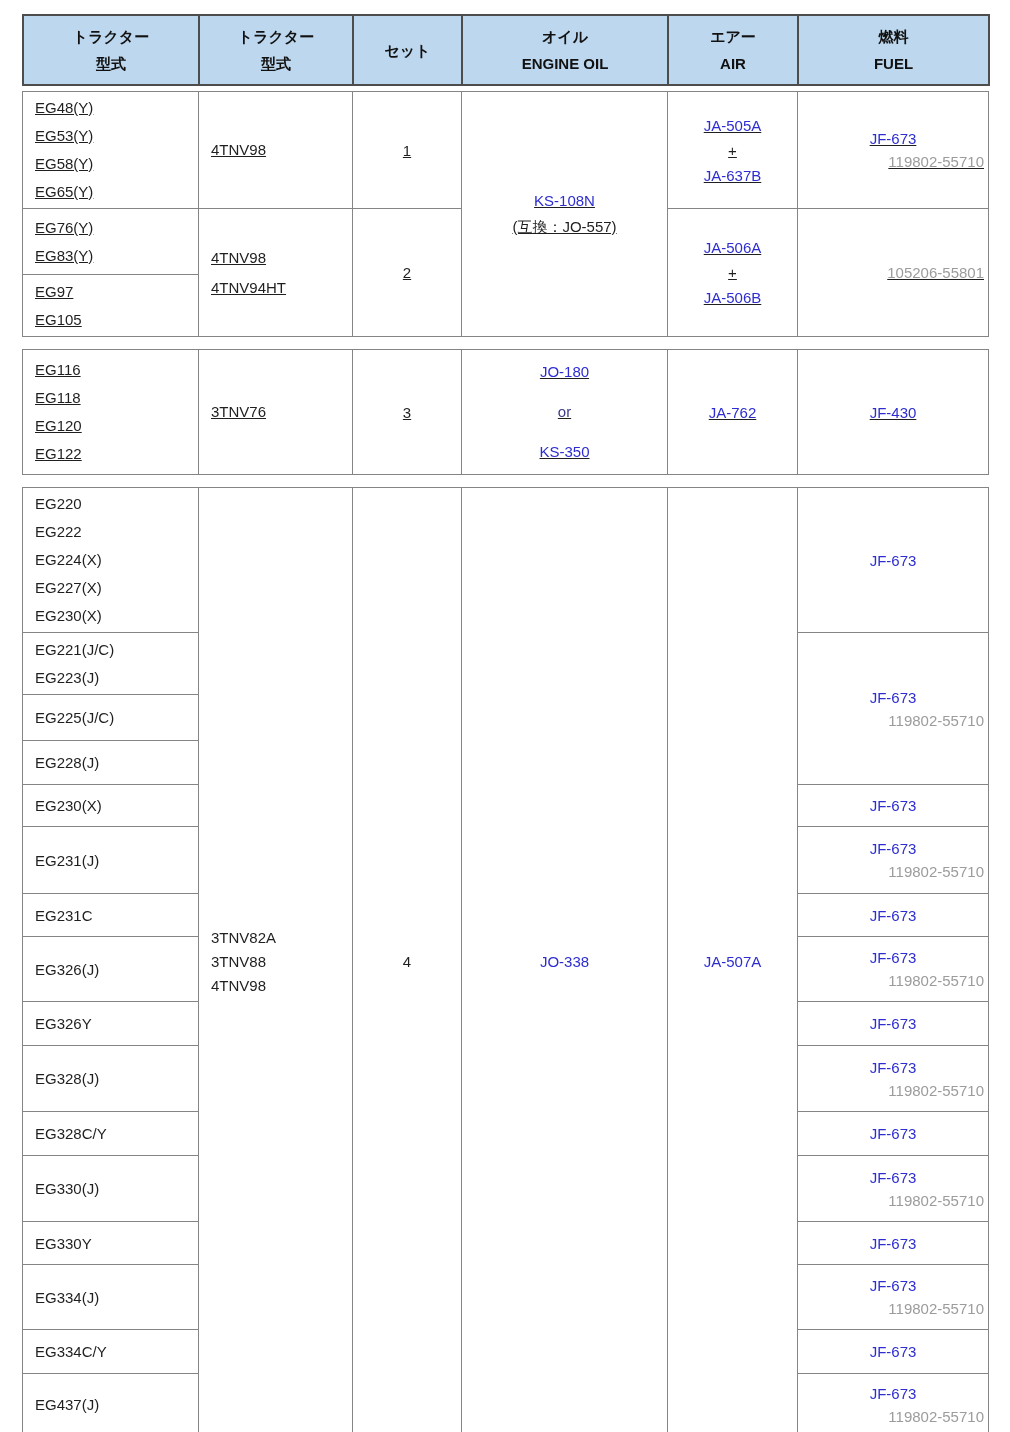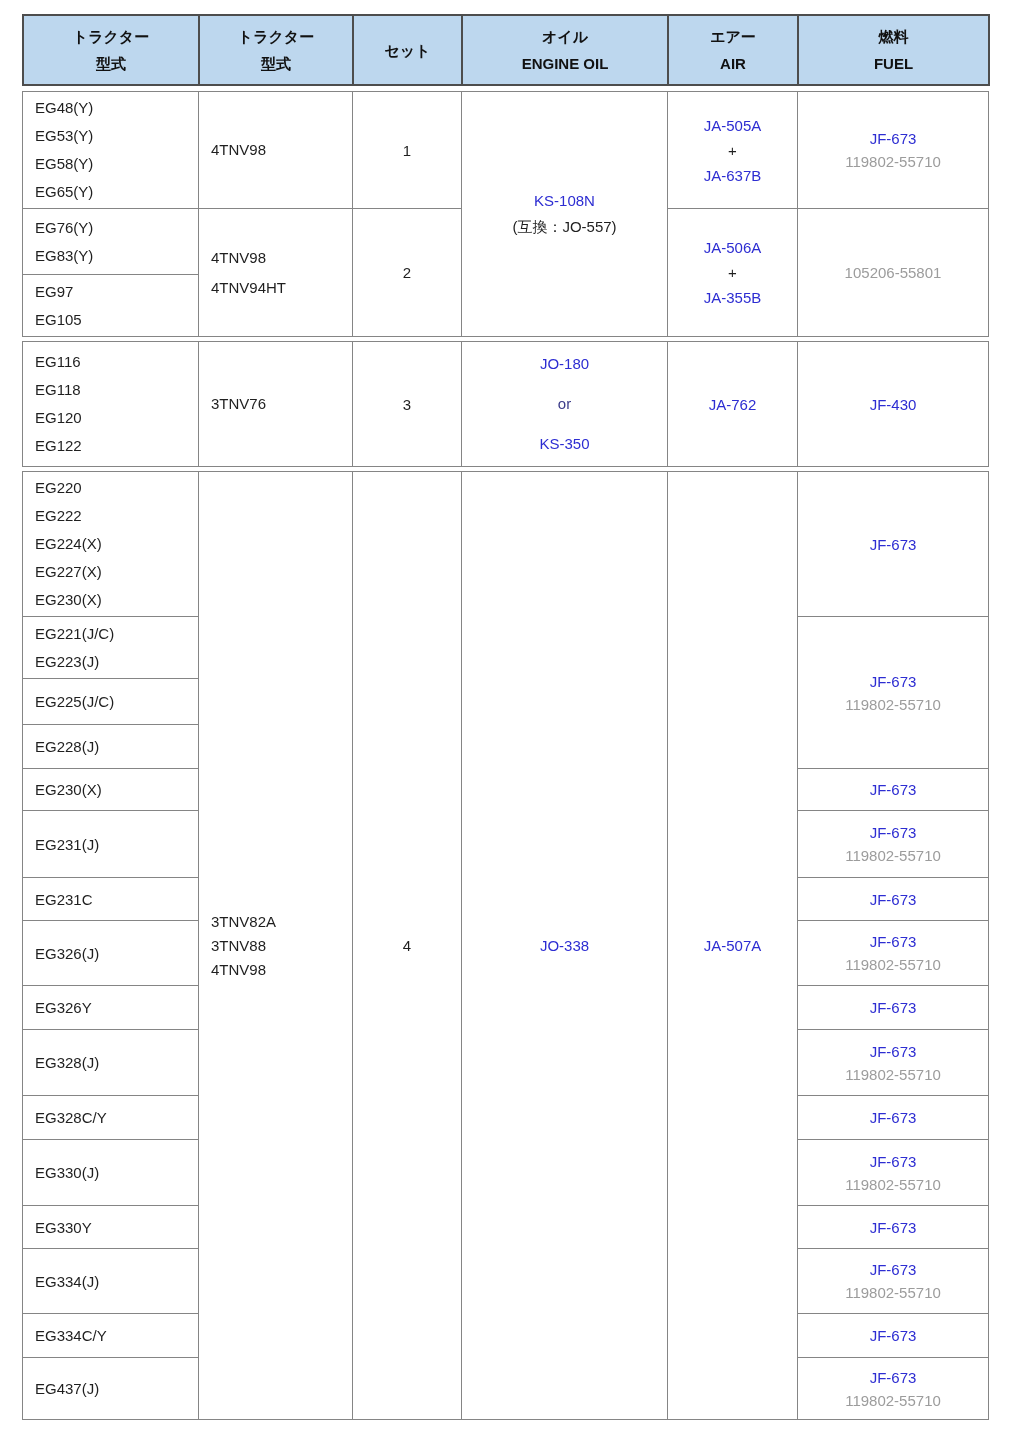--- a/index.html
+++ b/index.html
@@ -11,39 +11,39 @@
     width:1010px; height:1432px; box-sizing:border-box;
     padding:14px 0 0 22px;
     font-family:"Liberation Sans","DejaVu Sans",sans-serif;
     color:var(--text,#1f1f1f); font-size:15px;
   }
   table{border-collapse:collapse; table-layout:fixed; width:966px;}
   col.c-tractor{width:176px;} col.c-engine{width:154px;} col.c-set{width:109px;}
   col.c-oil{width:206px;} col.c-air{width:130px;} col.c-fuel{width:191px;}
 
   table.head-tbl{margin-bottom:5px;border-radius:29px;}
-  table.grp-a, table.grp-b{margin-bottom:4px;}
+  table.grp-a, table.grp-b{margin-bottom:12px;text-decoration:underline;}
 
   th{
     background:var(--header-bg,#bdd7ee);
     border:2px solid var(--header-border,#4d4d4d);
     font-weight:bold; font-size:15px; color:#111;
     text-align:center; vertical-align:middle; line-height:27px; padding:2px;
   }
   td{
     border:1px solid var(--grid-border,#858585);
     vertical-align:middle; padding:2px 4px; background:#fff;
   }
   td.left{text-align:left; padding-left:12px;}
   td.center{text-align:center;}
   .v23{line-height:23px;} .v24{line-height:24px;} .v25{line-height:25px;}
   .v26{line-height:26px;} .v28{line-height:28px;} .v30{line-height:30px;}
   .v40{line-height:40px;}
   .link{color:var(--link,#2d2dd2); cursor:pointer;}
-  .muted{color:var(--muted,#9c9c9c);}
+  .muted{color:var(--muted,#9c9c9c);text-align:right;}
   .or{color:var(--or-text,#3c3c8a);}
   .plus{color:var(--text,#1f1f1f);}
 </style>
 </head>
 <body>
 
 <table class="head-tbl">
   <colgroup>
       <col class="c-tractor">
       <col class="c-engine">
@@ -137,21 +137,21 @@
       <div class="v30">
         <div>4TNV98</div>
         <div>4TNV94HT</div>
       </div>
     </td>
     <td class="center" rowspan="2">2</td>
     <td class="center" rowspan="2">
       <div class="v25">
         <div><span class="link">JA-506A</span></div>
         <div class="plus">+</div>
-        <div><span class="link">JA-355B</span></div>
+        <div><span class="link">JA-506B</span></div>
       </div>
     </td>
     <td class="center" rowspan="2">
       <div class="muted">105206-55801</div>
     </td>
   </tr>
   <tr style="height:62px">
     <td class="left">
       <div class="v28">
         <div>EG97</div>

